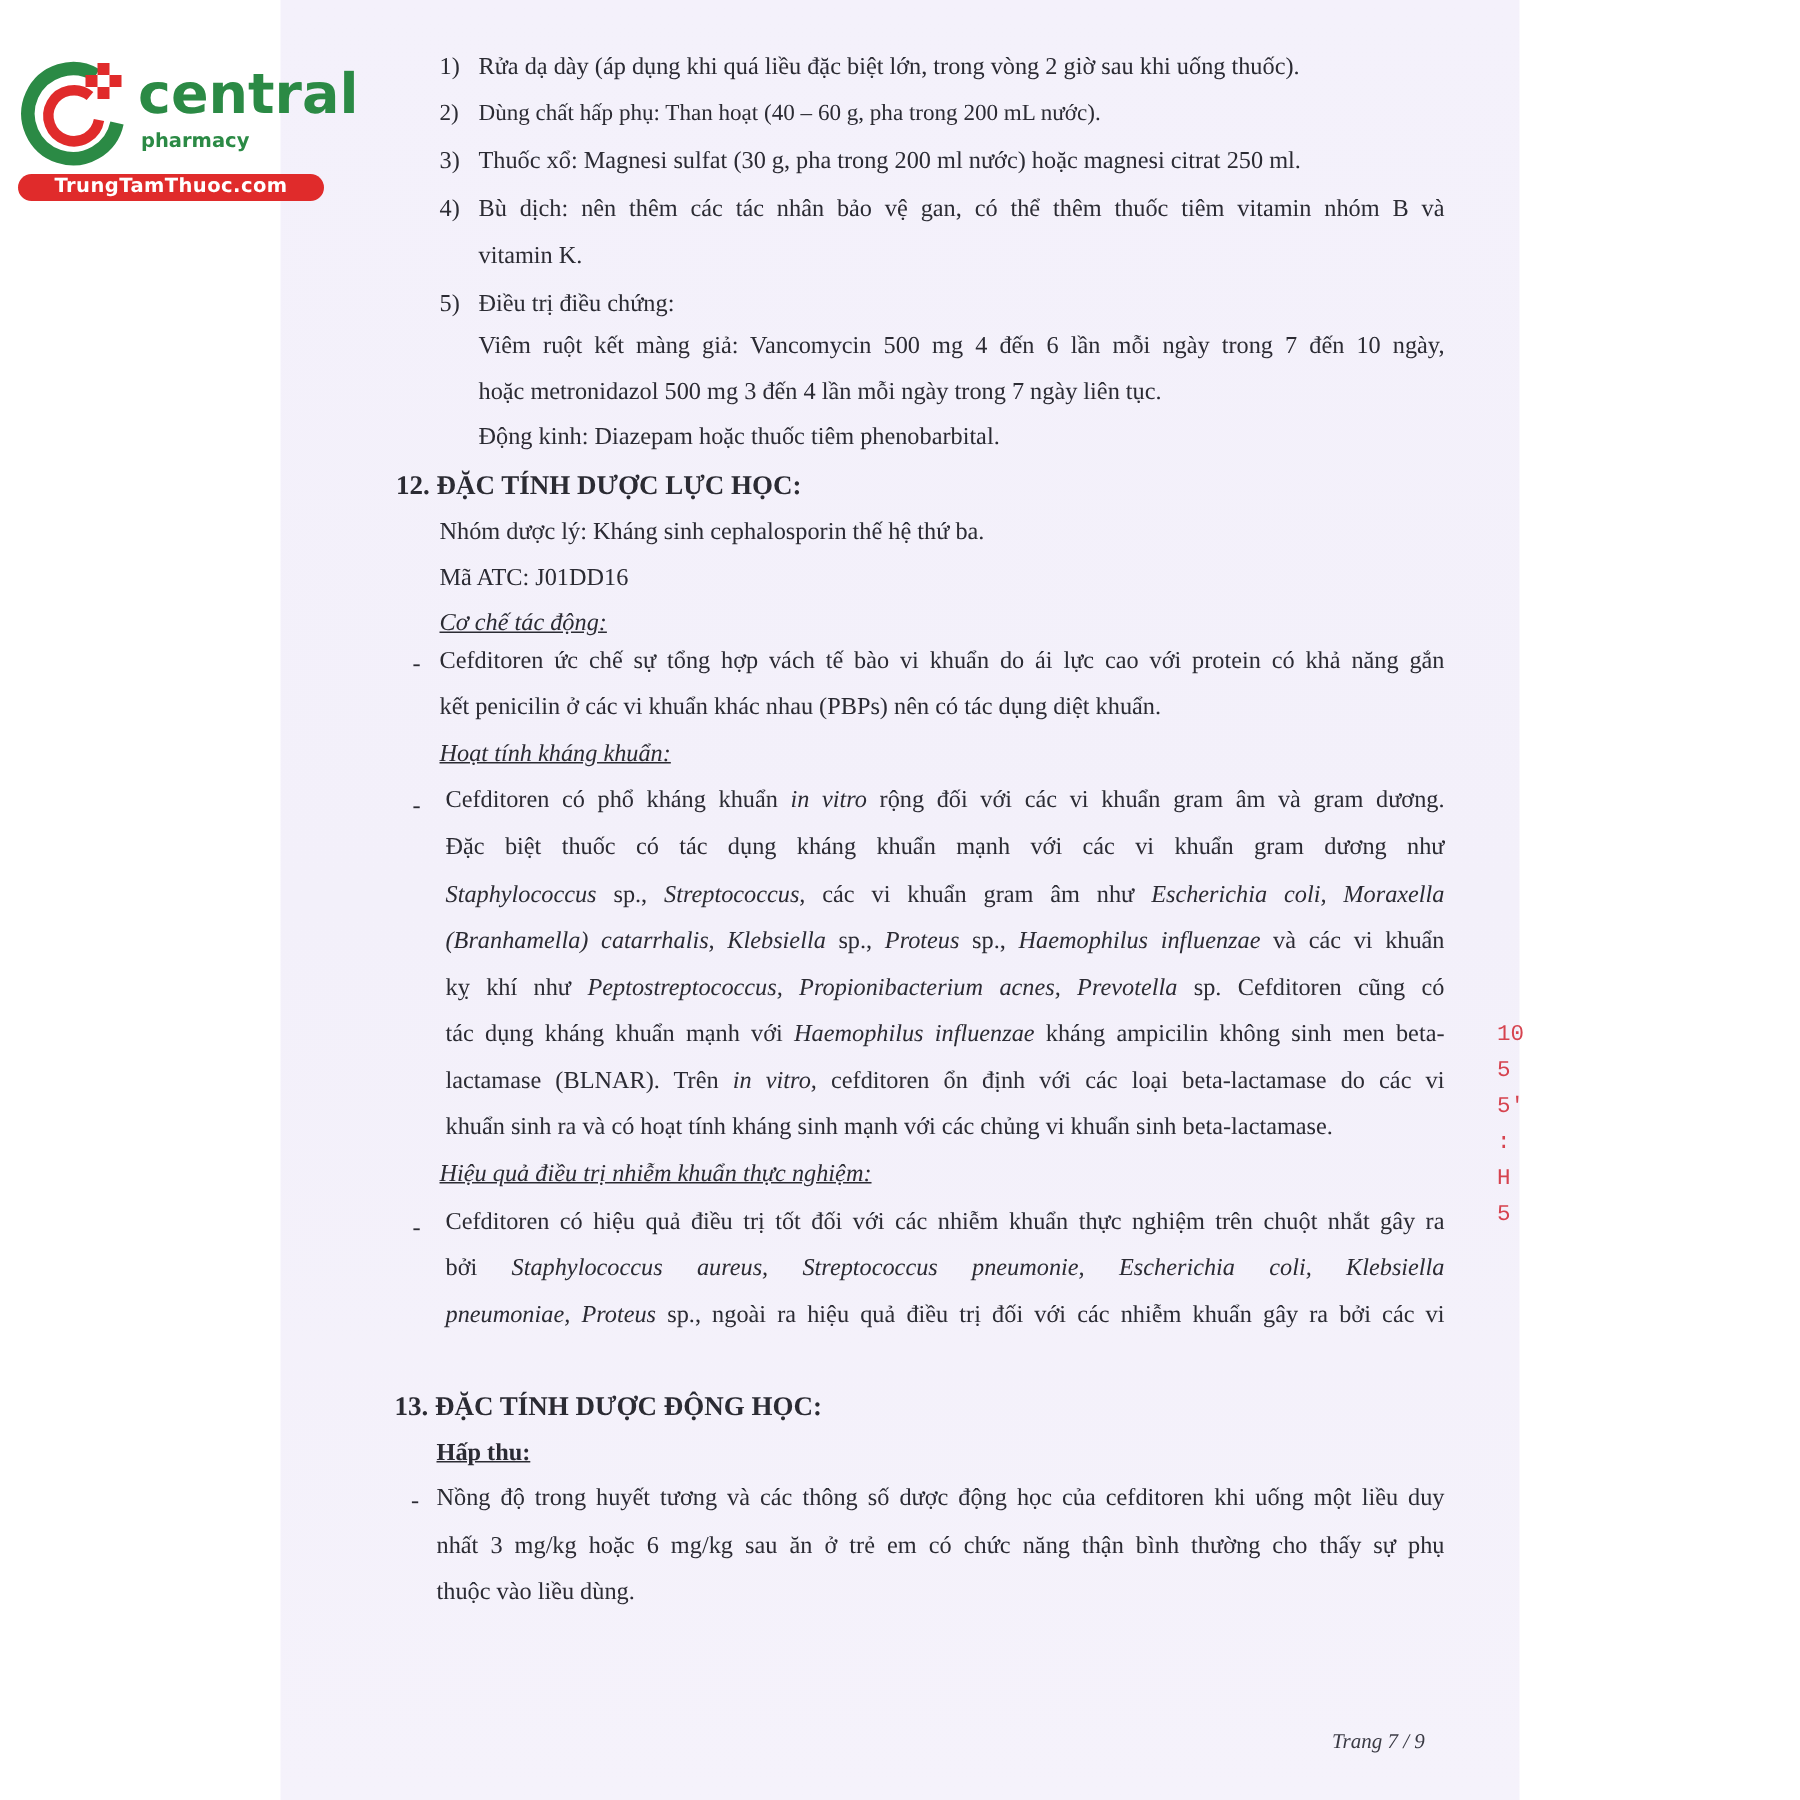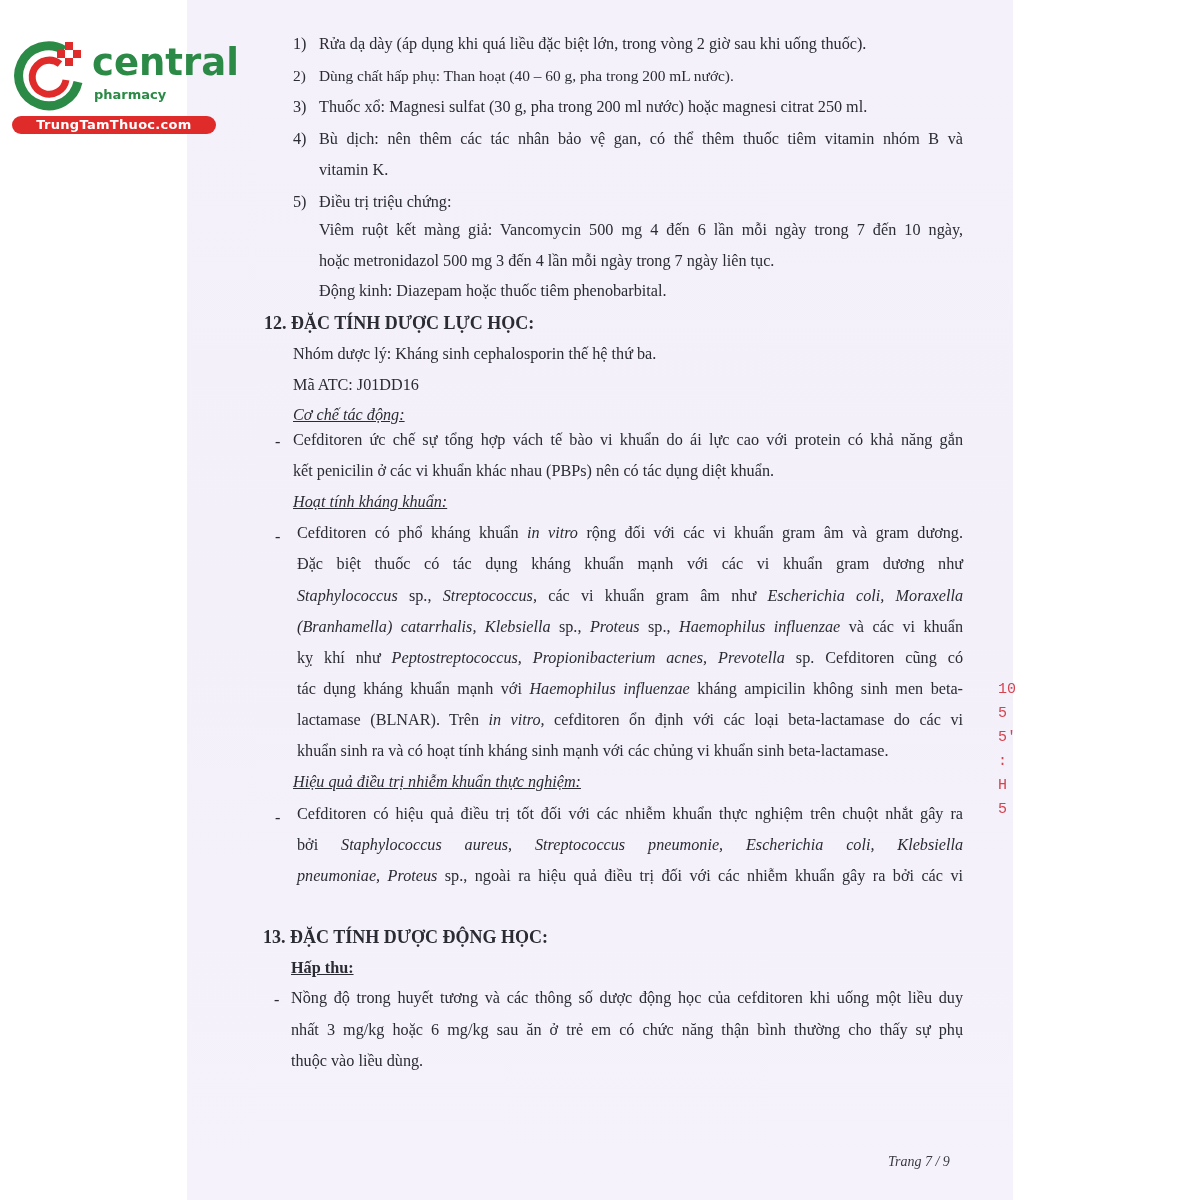--- a/index.html
+++ b/index.html
@@ -62,21 +62,21 @@
     <span class="num">2)</span><span>Dùng chất hấp phụ: Than hoạt (40 – 60 g, pha trong 200 mL nước).</span>
   </div>
   <div class="line" style="left:106px; top:97px;">
     <span class="num">3)</span><span>Thuốc xổ: Magnesi sulfat (30 g, pha trong 200 ml nước) hoặc magnesi citrat 250 ml.</span>
   </div>
   <div class="line just" style="left:106px; top:129px; width:670px;">
     <span class="num">4)</span><span>Bù dịch: nên thêm các tác nhân bảo vệ gan, có thể thêm thuốc tiêm vitamin nhóm B và</span>
   </div>
   <div class="line" style="left:132px; top:160px;">vitamin K.</div>
   <div class="line" style="left:106px; top:192px;">
-    <span class="num">5)</span><span>Điều trị triệu chứng:</span>
+    <span class="num">5)</span><span>Điều trị điều chứng:</span>
   </div>
   <div class="line just" style="left:132px; top:220px; width:644px;">Viêm ruột kết màng giả: Vancomycin 500 mg 4 đến 6 lần mỗi ngày trong 7 đến 10 ngày,</div>
   <div class="line" style="left:132px; top:251px;">hoặc metronidazol 500 mg 3 đến 4 lần mỗi ngày trong 7 ngày liên tục.</div>
   <div class="line" style="left:132px; top:281px;">Động kinh: Diazepam hoặc thuốc tiêm phenobarbital.</div>
 
   <div class="line h" style="left:77px; top:313px;">12. ĐẶC TÍNH DƯỢC LỰC HỌC:</div>
   <div class="line" style="left:106px; top:344px;">Nhóm dược lý: Kháng sinh cephalosporin thế hệ thứ ba.</div>
   <div class="line" style="left:106px; top:375px;">Mã ATC: J01DD16</div>
   <div class="line u" style="left:106px; top:405px;">Cơ chế tác động:</div>
 

